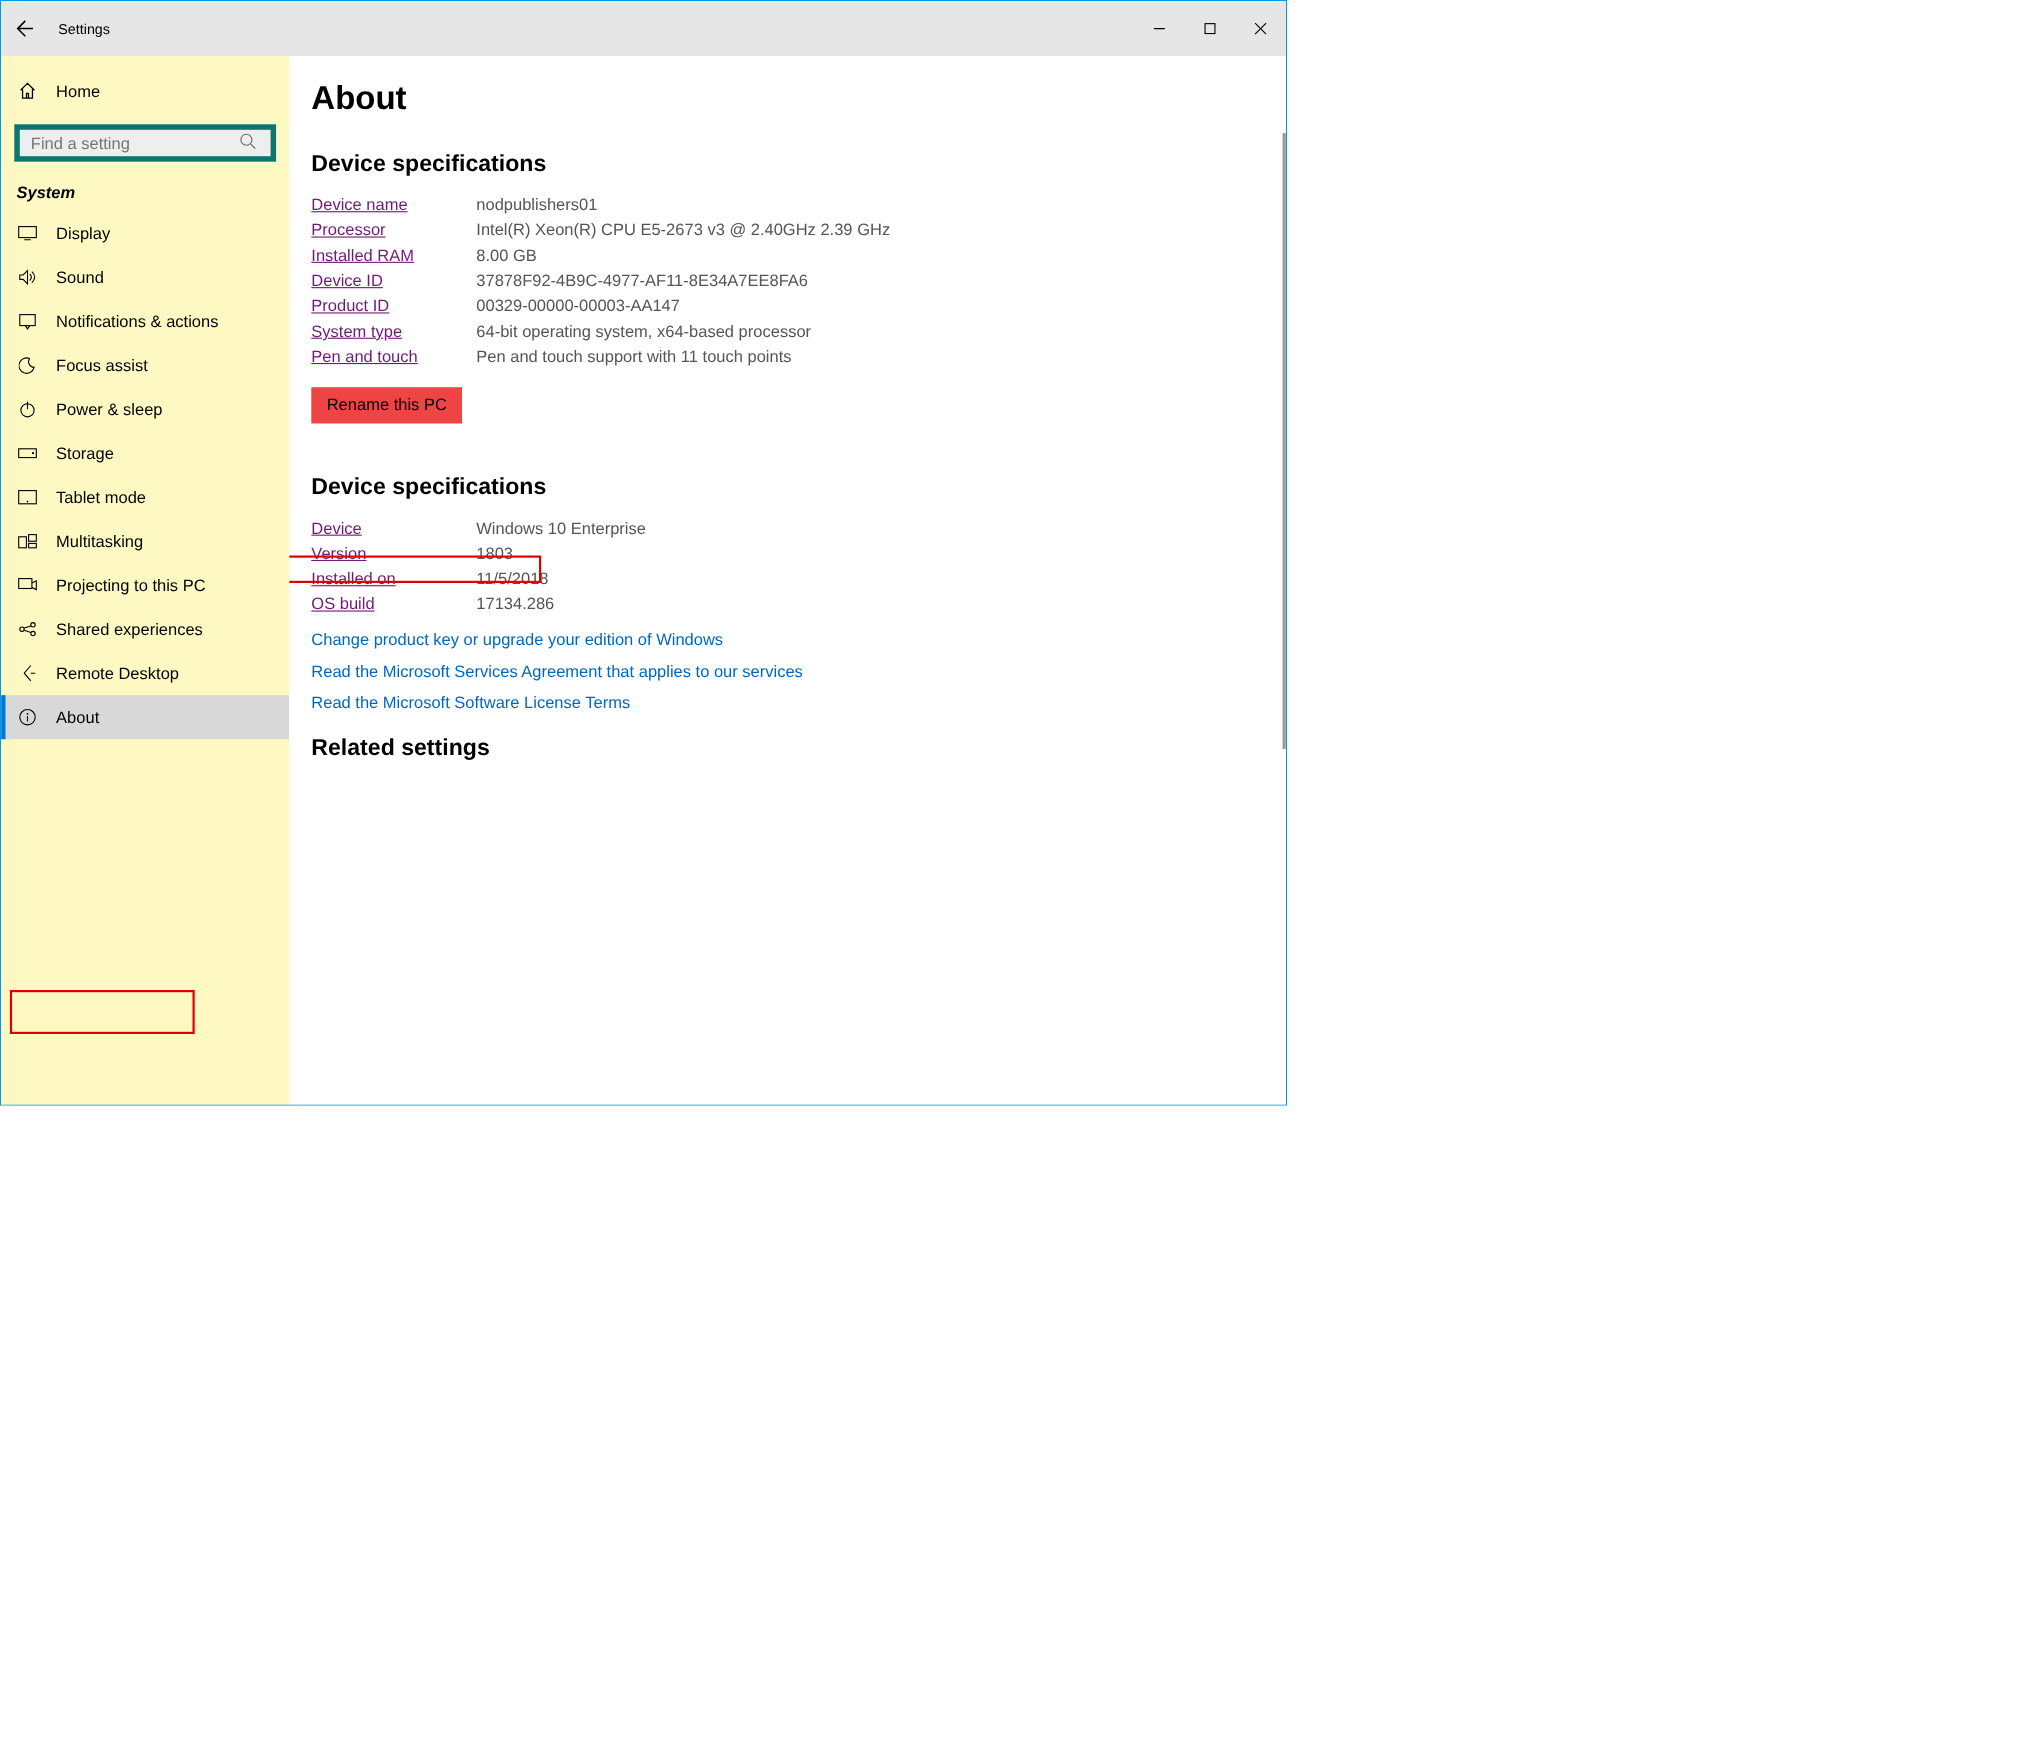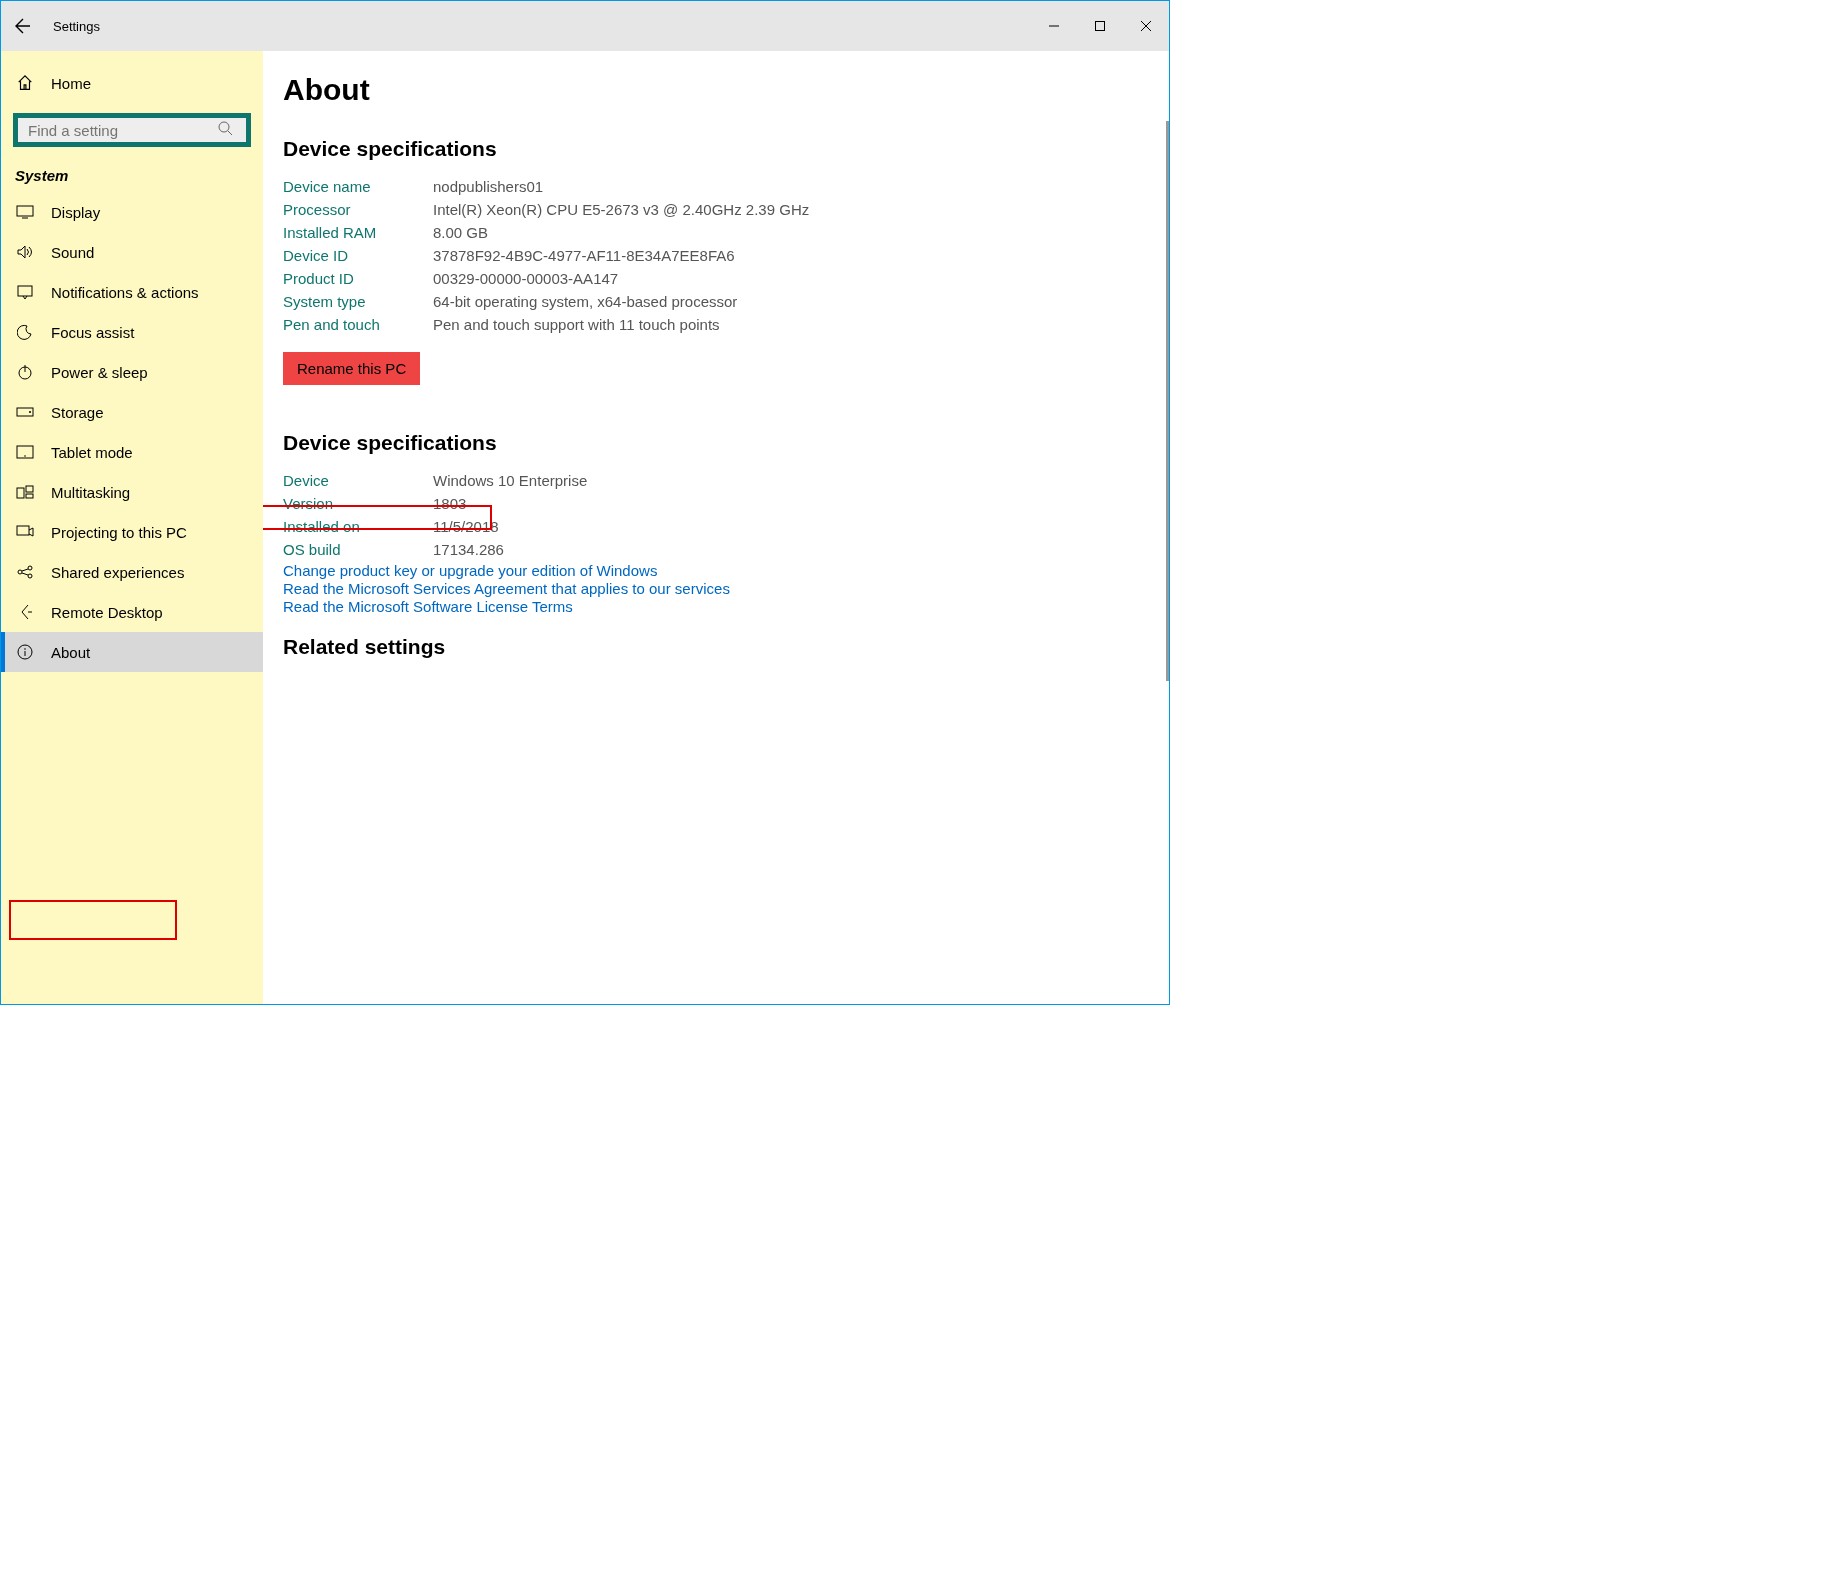--- a/index.html
+++ b/index.html
@@ -67,29 +67,29 @@
     border-left: 4px solid #0078d7;
     background: #d8d8d8;
     padding-left: 10px;
   }
   
   .content { flex:1; padding: 22px 20px 0 20px; overflow:hidden; position:relative; background:#fff;}
   h1 { font-weight:600; font-size:30px; margin-bottom: 30px; }
   h2 { font-weight:600; font-size:21px; margin: 20px 0 14px; }
   h2.first { margin-top:0;}
   .spec-row { display:flex; padding: 3px 0; font-size:15px; }
-  .spec-label { width: 150px; color:#0f766e; }
+  .spec-label { width: 150px; color:#701a75;text-decoration:underline; }
   .spec-value { color:#555; flex:1; max-width: 420px; }
   .btn {
     background:#ef4444; border:none;
     padding: 8px 14px; font-size:15px;
     margin-top: 16px; margin-bottom: 26px;
     cursor:default;
   }
-  .link { color:#0067c0; font-size:15px; display:block; margin: 1px 0; }
+  .link { color:#0067c0; font-size:15px; display:block; margin: 12px 0; }
   .scroll-ind {
     position:absolute; right:0; top:70px; width:3px; height:560px;
     background:#999;
   }
   .red-box {
     position:absolute;
     border:2px solid #d00;
     pointer-events:none;
   }
 </style>

